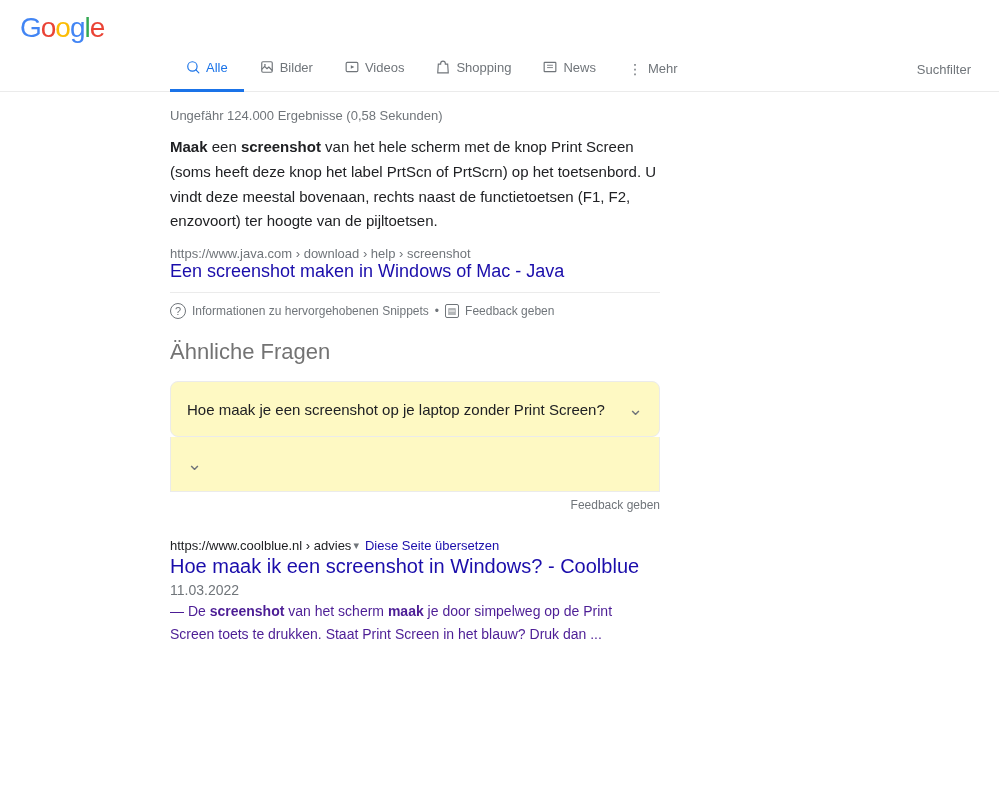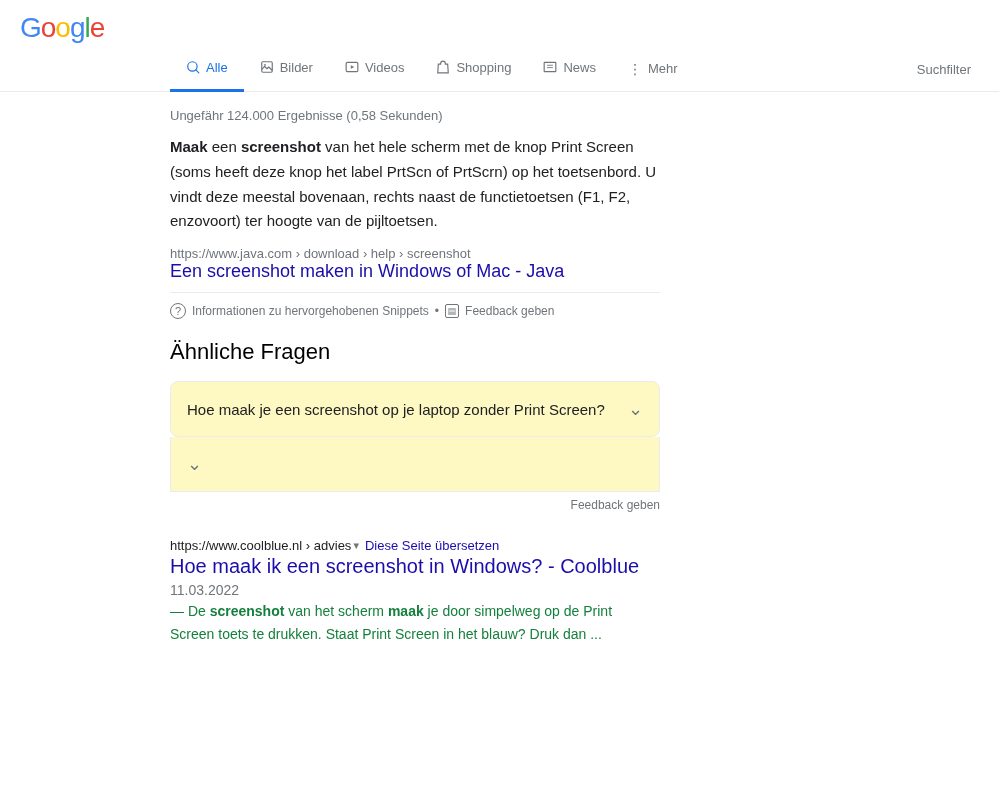--- a/index.html
+++ b/index.html
@@ -67,21 +67,21 @@
     .snippet-link { color: #1a0dab; font-size: 18px; text-decoration: none; display: block; }
     .snippet-footer {
       display: flex; align-items: center; gap: 6px;
       margin-top: 10px; padding-top: 10px;
       border-top: 1px solid #ebebeb; font-size: 12px; color: #70757a;
     }
     .snippet-footer-dot { color: #70757a; }
 
     
     .related-questions { margin-top: 20px; margin-bottom: 10px; }
-    .related-title { font-size: 22px; font-weight: 400; color: #000000; margin-bottom: 16px; }
+    .related-title { font-size: 22px; font-weight: 400; color: #737373; margin-bottom: 16px; }
     .faq-item {
       border: 1px solid #ebebeb; border-radius: 8px; margin-bottom: 0;
       background: #fef9c3;
     }
     .faq-item + .faq-item { border-top: none; border-radius: 0; }
     .faq-item:first-of-type { border-radius: 8px 8px 0 0; }
     .faq-item:last-of-type { border-radius: 0 0 8px 8px; }
     .faq-question {
       display: flex; align-items: center; justify-content: space-between;
       padding: 16px 16px; cursor: pointer; font-size: 15px; color: #202124;
@@ -91,21 +91,21 @@
     .faq-feedback { text-align: right; font-size: 12px; color: #70757a; padding: 6px 0; cursor: pointer; }
 
     
     .search-result { margin-top: 20px; }
     .result-url-line { display: flex; align-items: center; gap: 2px; margin-bottom: 2px; }
     .result-url { font-size: 13px; color: #202124; }
     .result-url-arrow { font-size: 11px; color: #70757a; cursor: pointer; }
     .translate-link { color: #1a0dab; font-size: 13px; text-decoration: none; margin-left: 4px; }
     .result-title { color: #1a0dab; font-size: 20px; text-decoration: none; display: block; margin-top: 2px; }
     .result-date { font-size: 14px; color: #70757a; margin-top: 4px; }
-    .result-snippet { font-size: 14px; line-height: 1.65; color: #15803d; margin-top: 2px; }
+    .result-snippet { font-size: 14px; line-height: 1.65; color: #4c1d95; margin-top: 2px; }
     .result-snippet b { font-weight: 700; }
 
     
     .help-icon {
       display: inline-flex; align-items: center; justify-content: center;
       width: 16px; height: 16px; border: 1px solid #70757a; border-radius: 50%;
       font-size: 11px; color: #70757a; cursor: pointer;
     }
     
     .feedback-icon {

